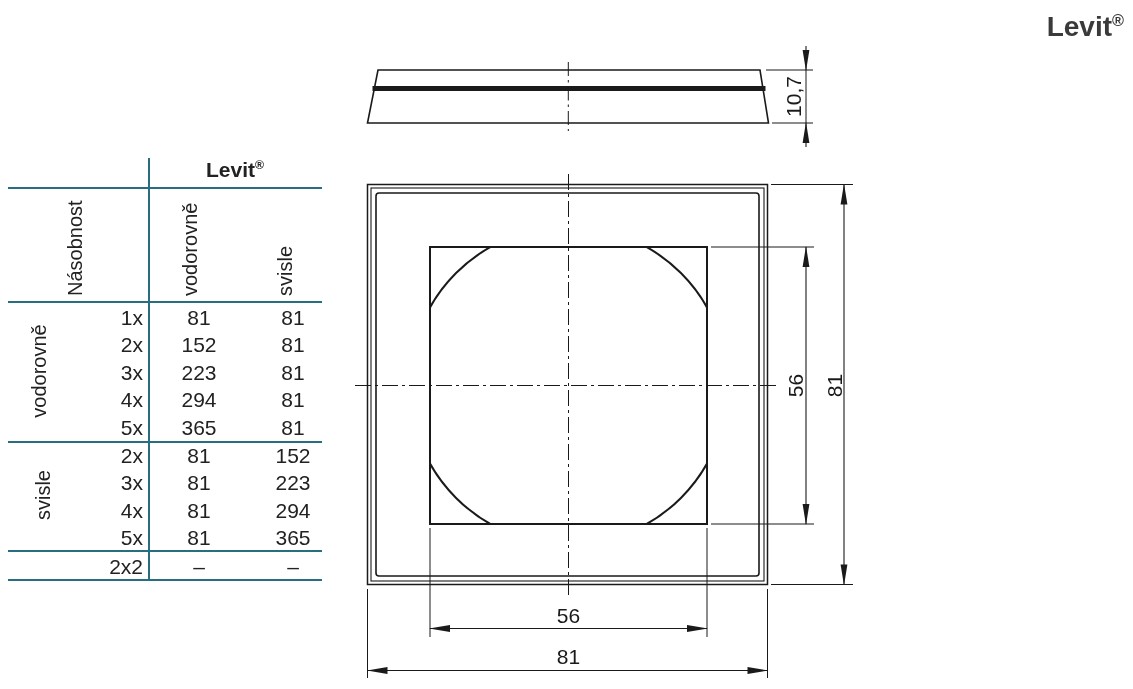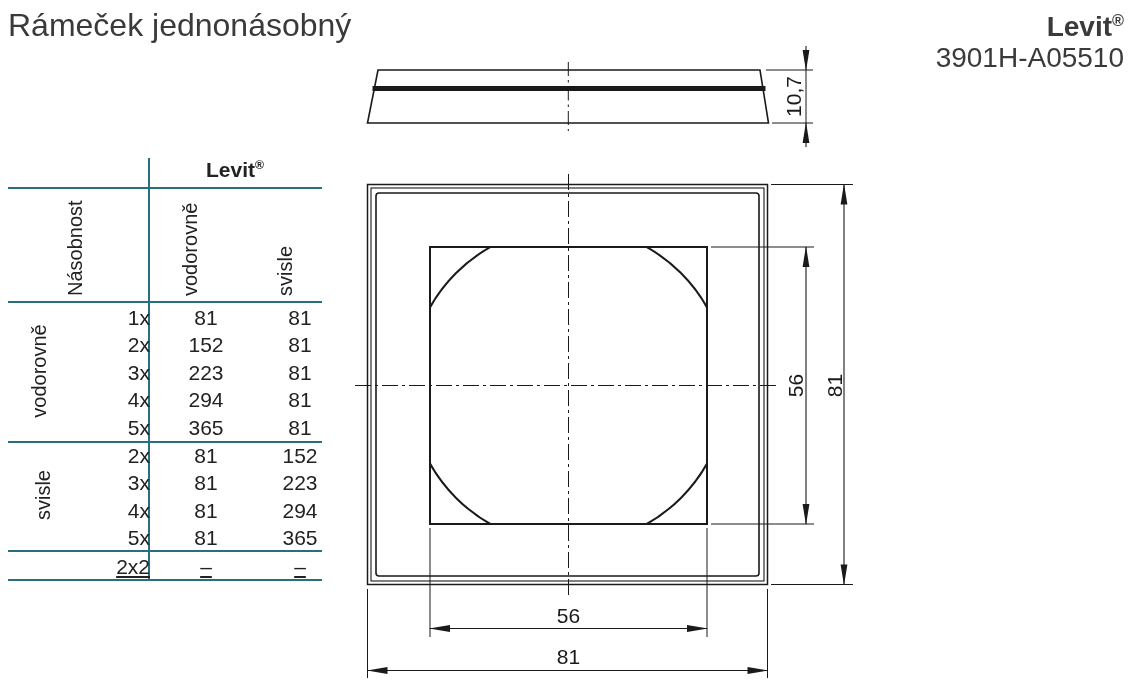--- a/index.html
+++ b/index.html
@@ -16,42 +16,40 @@
   
   .spec-table {position:absolute; left:8px; top:155px; width:314px; height:432px; font-size:21px; color:#222;}
   .tl {position:absolute; background:#276e80;}
   .tl-h {left:0; width:314px; height:2px;}
   .tl-v {left:140px; top:3px; width:2px; height:421px;}
   .table-brand {position:absolute; left:140px; top:3px; width:174px; text-align:center; font-weight:bold; font-size:21px;}
   .rot {position:absolute; transform:rotate(-90deg); transform-origin:0 100%;
         white-space:nowrap; width:140px; line-height:20px; font-size:20px; color:#222;}
   .rot-left {text-align:left;}
   .rot-center {text-align:center;}
-  .rows {position:absolute; left:16px; width:314px;}
+  .rows {position:absolute; left:9px; width:314px;}
   .trow {display:flex; align-items:center;}
   .rows-horizontal {top:149px;} .rows-horizontal .trow {height:27.5px;}
   .rows-vertical {top:287.5px;} .rows-vertical .trow {height:27.25px;}
-  .row-2x2 {top:399px;} .row-2x2 .trow {height:26px;text-decoration:underline;}
+  .row-2x2 {top:399px;} .row-2x2 .trow {height:26px;}
   .c1 {width:126px; text-align:right;}
   .c2 {width:112px; text-align:center;}
   .c3 {width:76px; text-align:center;}
   
   .drawing-svg {position:absolute; left:0; top:0;}
   .drawing-svg text {font-family:"Liberation Sans", sans-serif; font-size:21px; fill:#1a1a1a;}
 </style>
 </head>
 <body>
 
 <div class="title-block">
-  <div>Rámeček jednonásobný</div>
 </div>
 
 <div class="brand-block">
   <div class="brand-name"><span>Levit</span><sup>®</sup></div>
-  <div class="product-code">3901H-A05510</div>
 </div>
 
 <div class="spec-table">
 
   <div class="tl tl-h" style="top:32px"></div>
   <div class="tl tl-h" style="top:146px"></div>
   <div class="tl tl-h" style="top:286px"></div>
   <div class="tl tl-h" style="top:395px"></div>
   <div class="tl tl-h" style="top:424px"></div>
   <div class="tl tl-v"></div>

